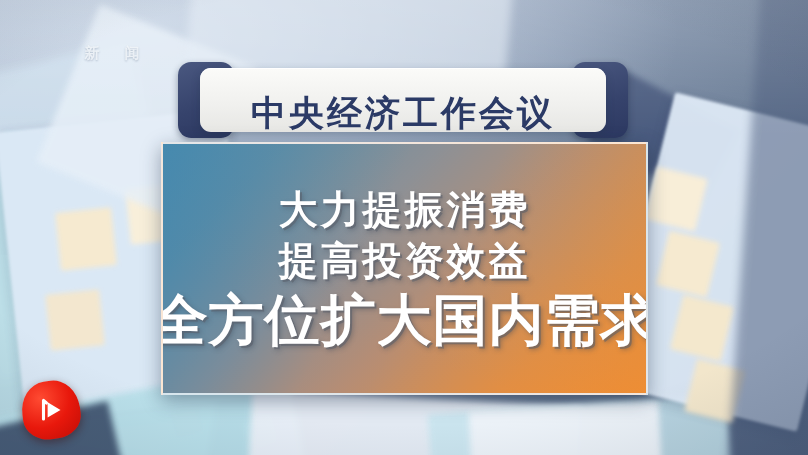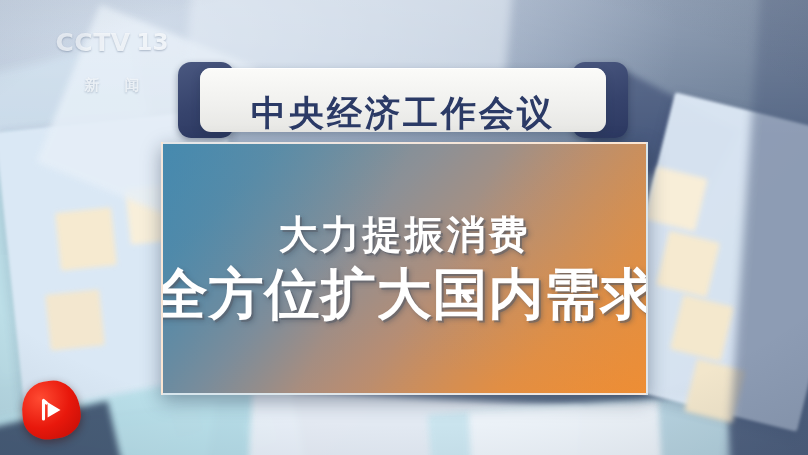--- a/index.html
+++ b/index.html
@@ -224,39 +224,36 @@
 
     <div class="paper softer" style="left:744px; top:-20px; width:120px; height:500px; background:#47587a;
                 transform:rotate(4deg); opacity:.5;"></div>
 
   </div>
 
   <div class="topsheen"></div>
   <div class="vignette"></div>
 
   <div id="watermark">
-    <div class="wm-row">
-      <span class="wm-cctv">CCTV</span>
-      <span class="wm-num">13</span>
-    </div>
     <div class="wm-sub">新  闻</div>
   </div>
 
   <div id="title-banner">
     <div class="bracket left"></div>
     <div class="bracket right"></div>
     <div class="banner-plate">
       <span class="banner-text">中央经济工作会议</span>
     </div>
   </div>
 
   <div id="content-panel">
     <div class="panel-tint"></div>
     <div id="content-lines">
       <div class="content-line">大力提振消费</div>
+      <div class="content-line">提高投资效益</div>
       <div class="content-line wide">全方位扩大国内需求</div>
     </div>
   </div>
 
   <div id="play-logo">
     <div class="blob"></div>
     <div class="glyph">
       <svg viewBox="0 0 34 34" aria-hidden="true">
         <path d="M9.5 7.5 L9.5 26 M9.5 7.5 L12.5 10" stroke="#ffffff" stroke-width="3.1" stroke-linecap="round" fill="none"></path>
         <path d="M13.6 9.2 L26.5 16.9 L13.6 24.6 Z" fill="#ffffff"></path>

